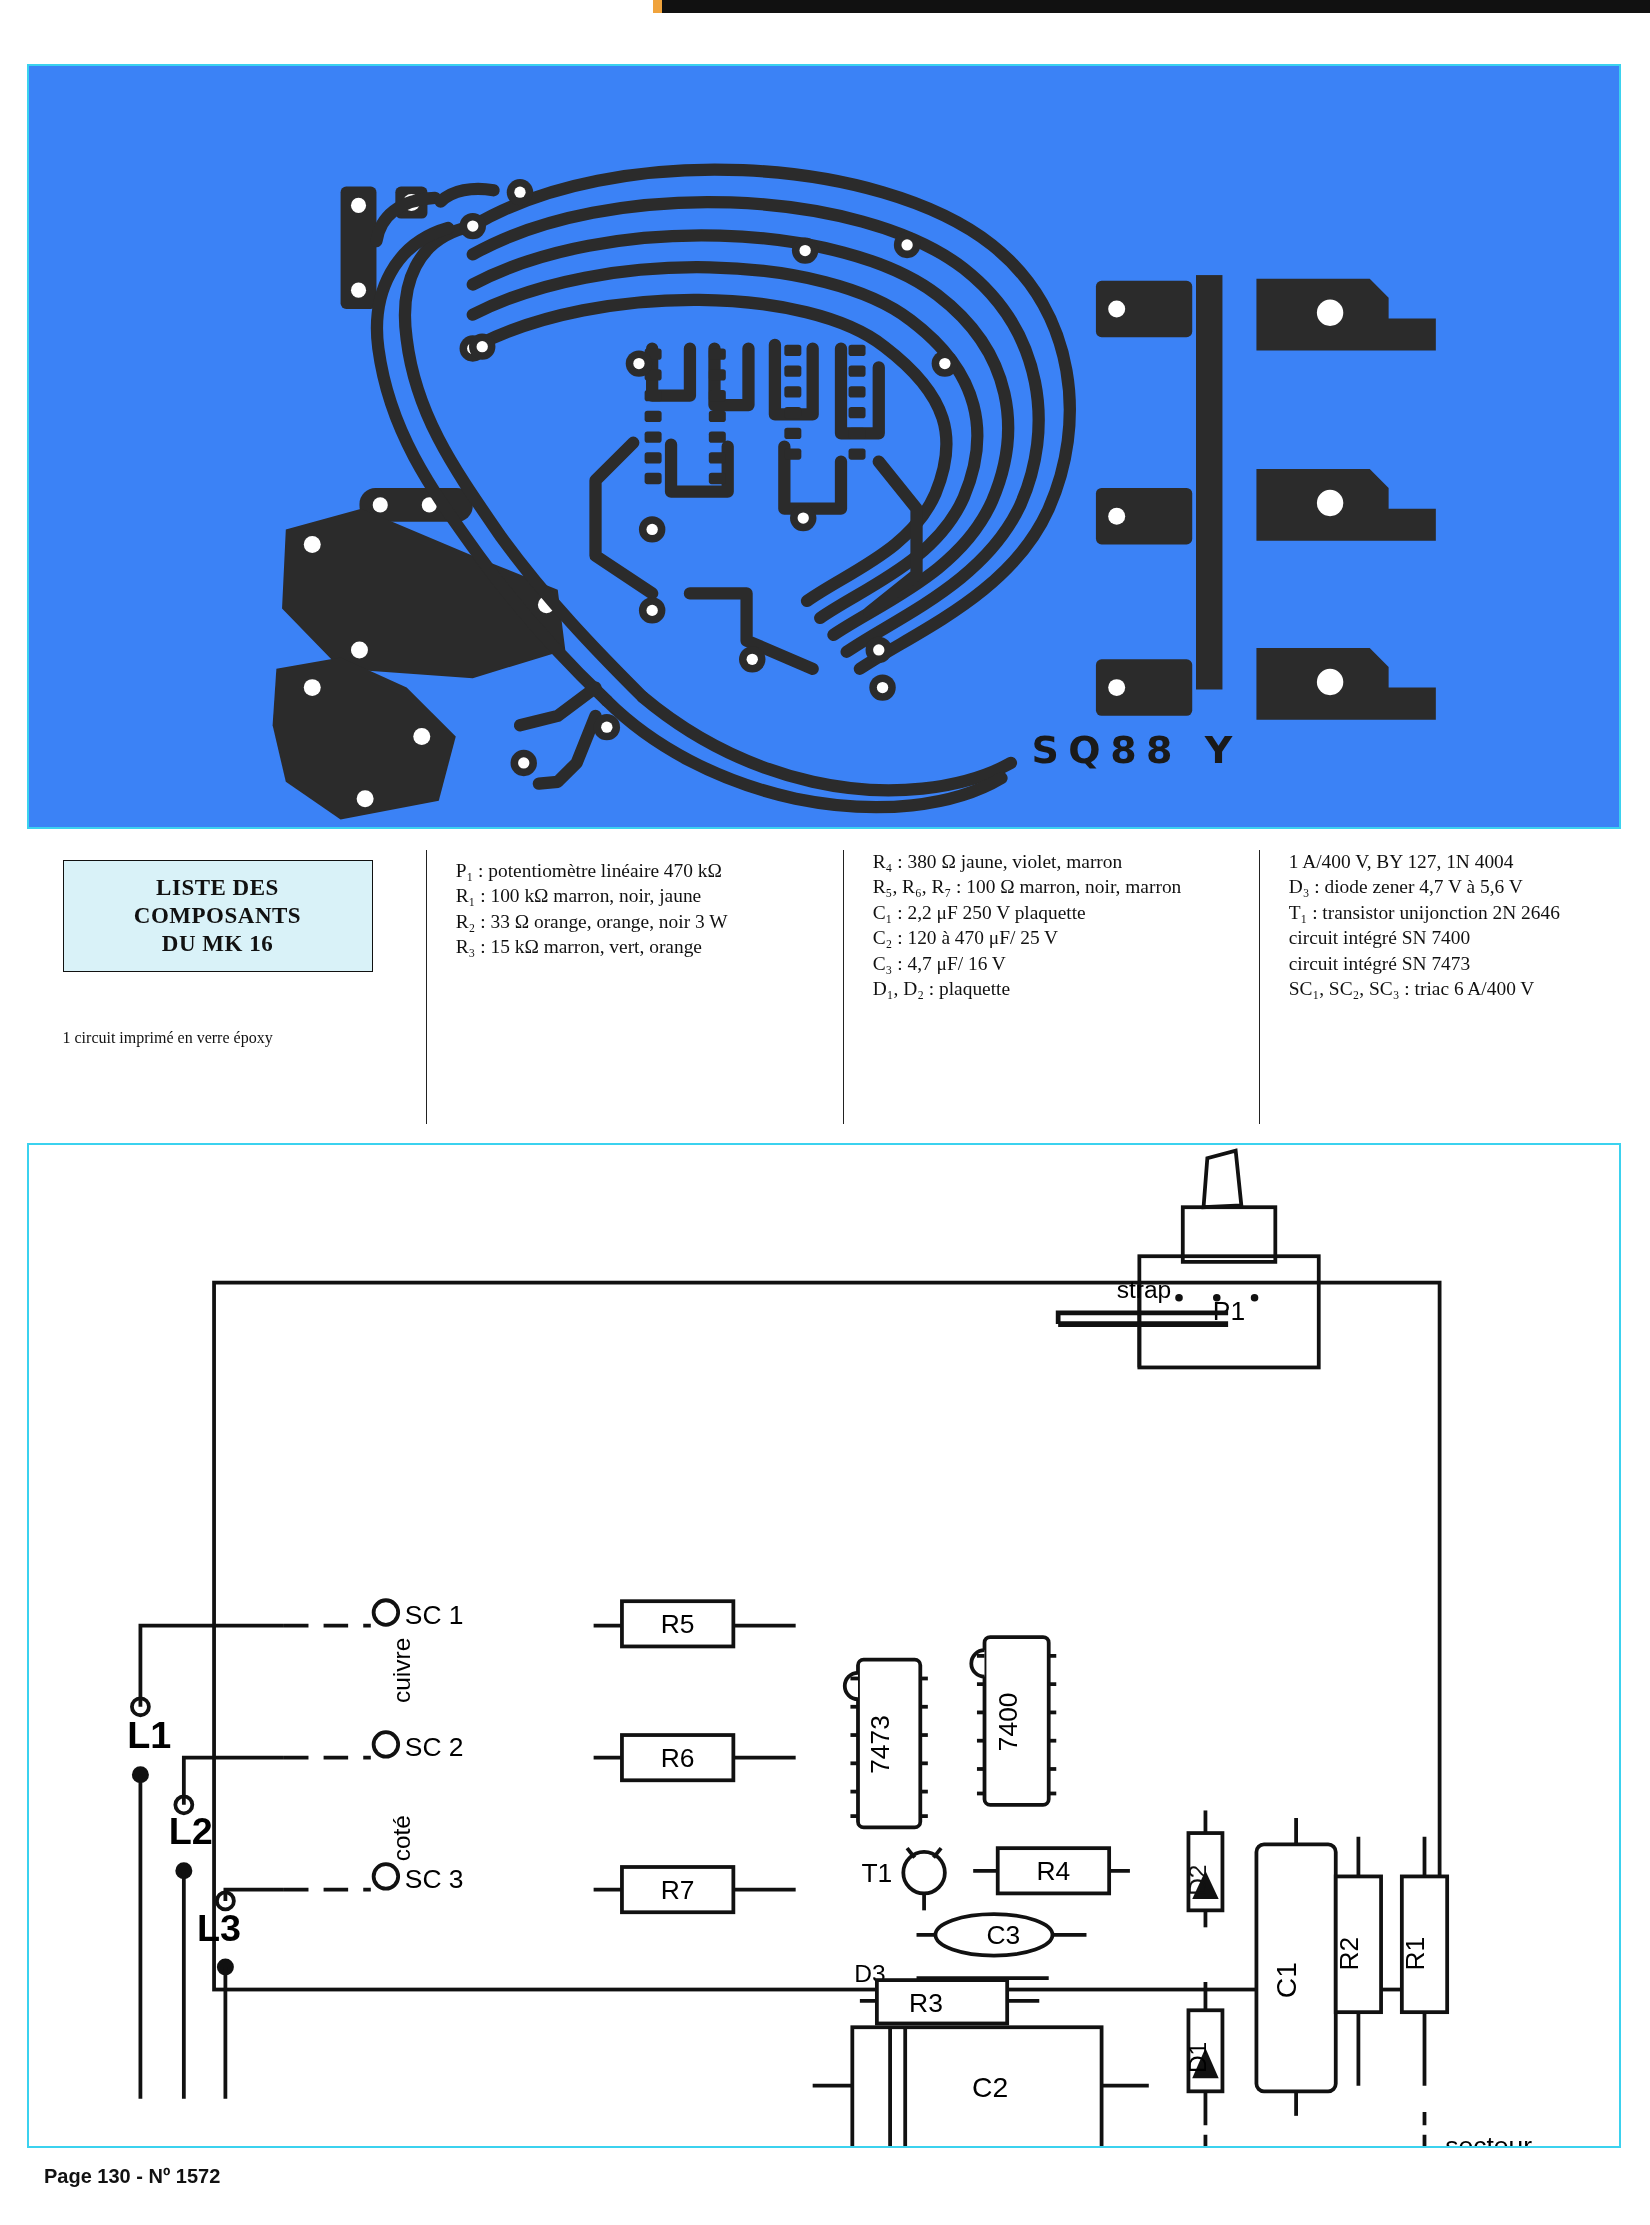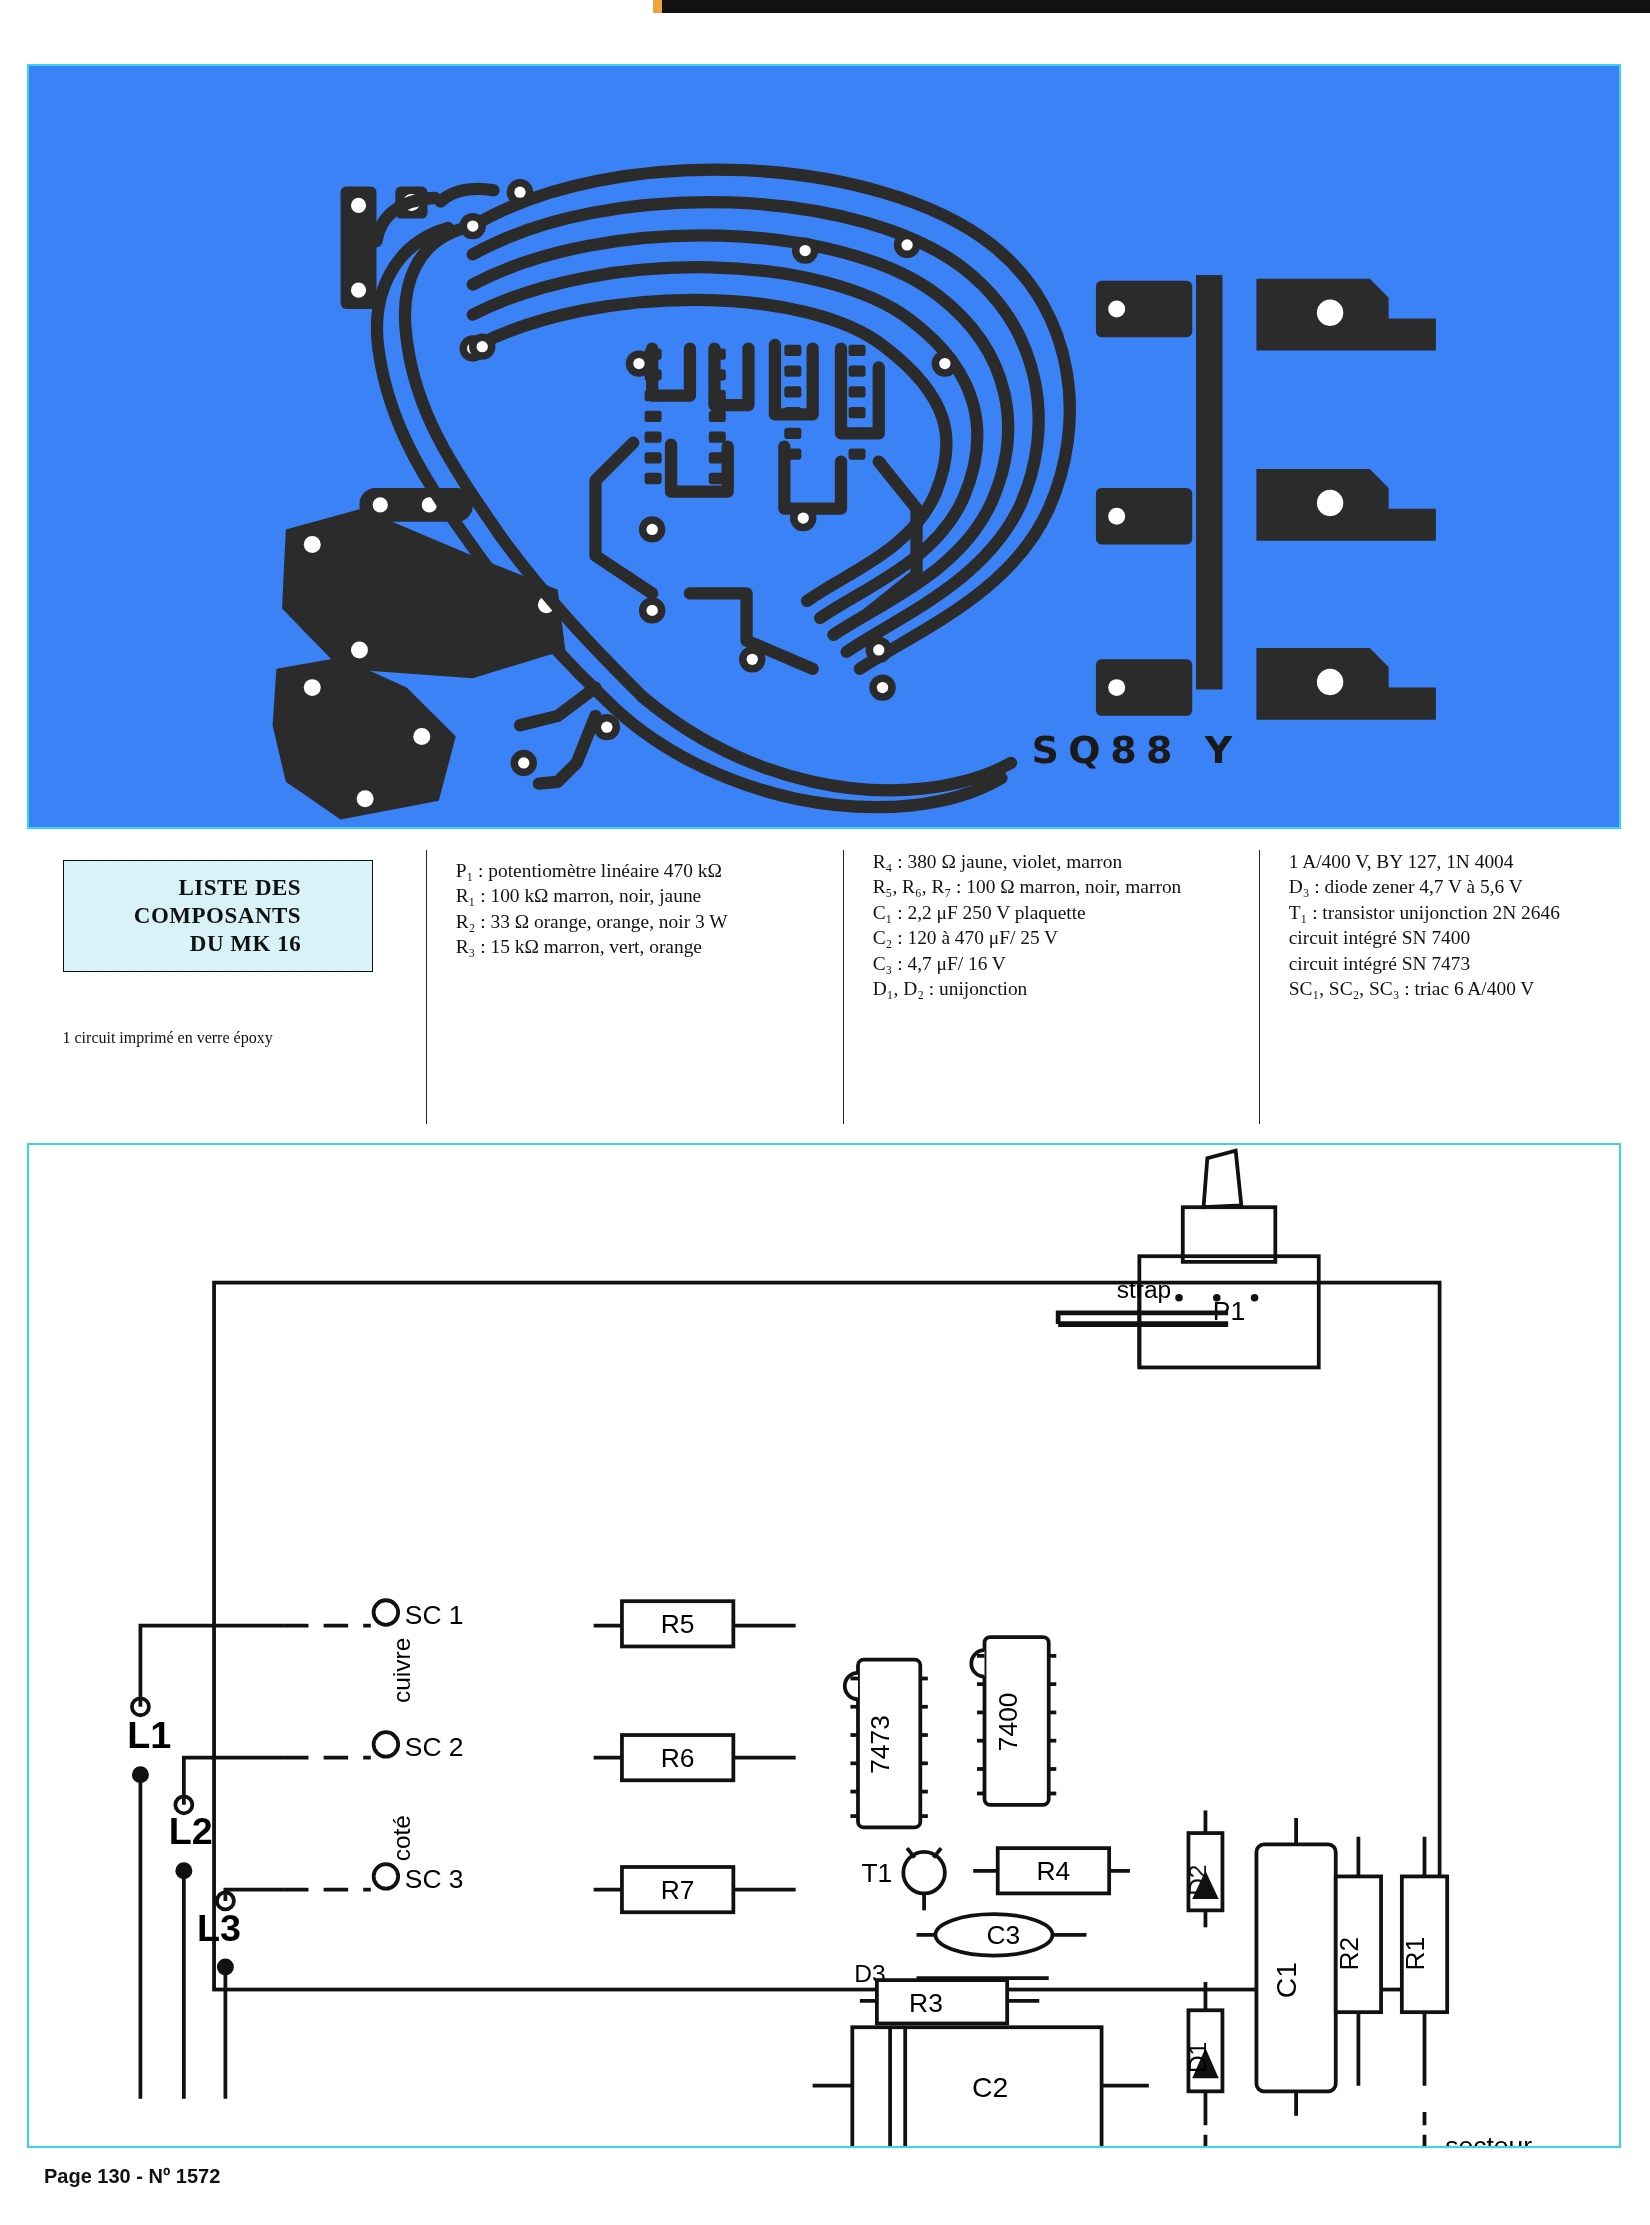--- a/index.html
+++ b/index.html
@@ -105,21 +105,21 @@
     width: 310px;
     height: 112px;
     border: 1.9px solid #111;
     background: #d9f2f8;
     display: flex;
     align-items: center;
     justify-content: center;
     box-sizing: border-box;
   }
   .legend-inner {
-    text-align: right;
+    text-align: center;
     font-weight: bold;
     font-size: 23px;
     line-height: 28px;
     letter-spacing: 0.5px;
   }
   .col1-note {
     position: absolute;
     left: 36px;
     top: 175px;
     width: 337px;
@@ -332,21 +332,21 @@
       <p class="parts-line">R₂ : 33 Ω orange, orange, noir 3 W</p>
       <p class="parts-line">R₃ : 15 kΩ marron, vert, orange</p>
     </div>
 
     <div class="parts-col col3">
       <p class="parts-line">R₄ : 380 Ω jaune, violet, marron</p>
       <p class="parts-line">R₅, R₆, R₇ : 100 Ω marron, noir, marron</p>
       <p class="parts-line">C₁ : 2,2 μF 250 V plaquette</p>
       <p class="parts-line">C₂ : 120 à 470 μF/ 25 V</p>
       <p class="parts-line">C₃ : 4,7 μF/ 16 V</p>
-      <p class="parts-line">D₁, D₂ : unijonction</p>
+      <p class="parts-line">D₁, D₂ : plaquette</p>
     </div>
 
     <div class="parts-col col4">
       <p class="parts-line">1 A/400 V, BY 127, 1N 4004</p>
       <p class="parts-line">D₃ : diode zener 4,7 V à 5,6 V</p>
       <p class="parts-line">T₁ : transistor unijonction 2N 2646</p>
       <p class="parts-line">circuit intégré SN 7400</p>
       <p class="parts-line">circuit intégré SN 7473</p>
       <p class="parts-line">SC₁, SC₂, SC₃ : triac 6 A/400 V</p>
     </div>

